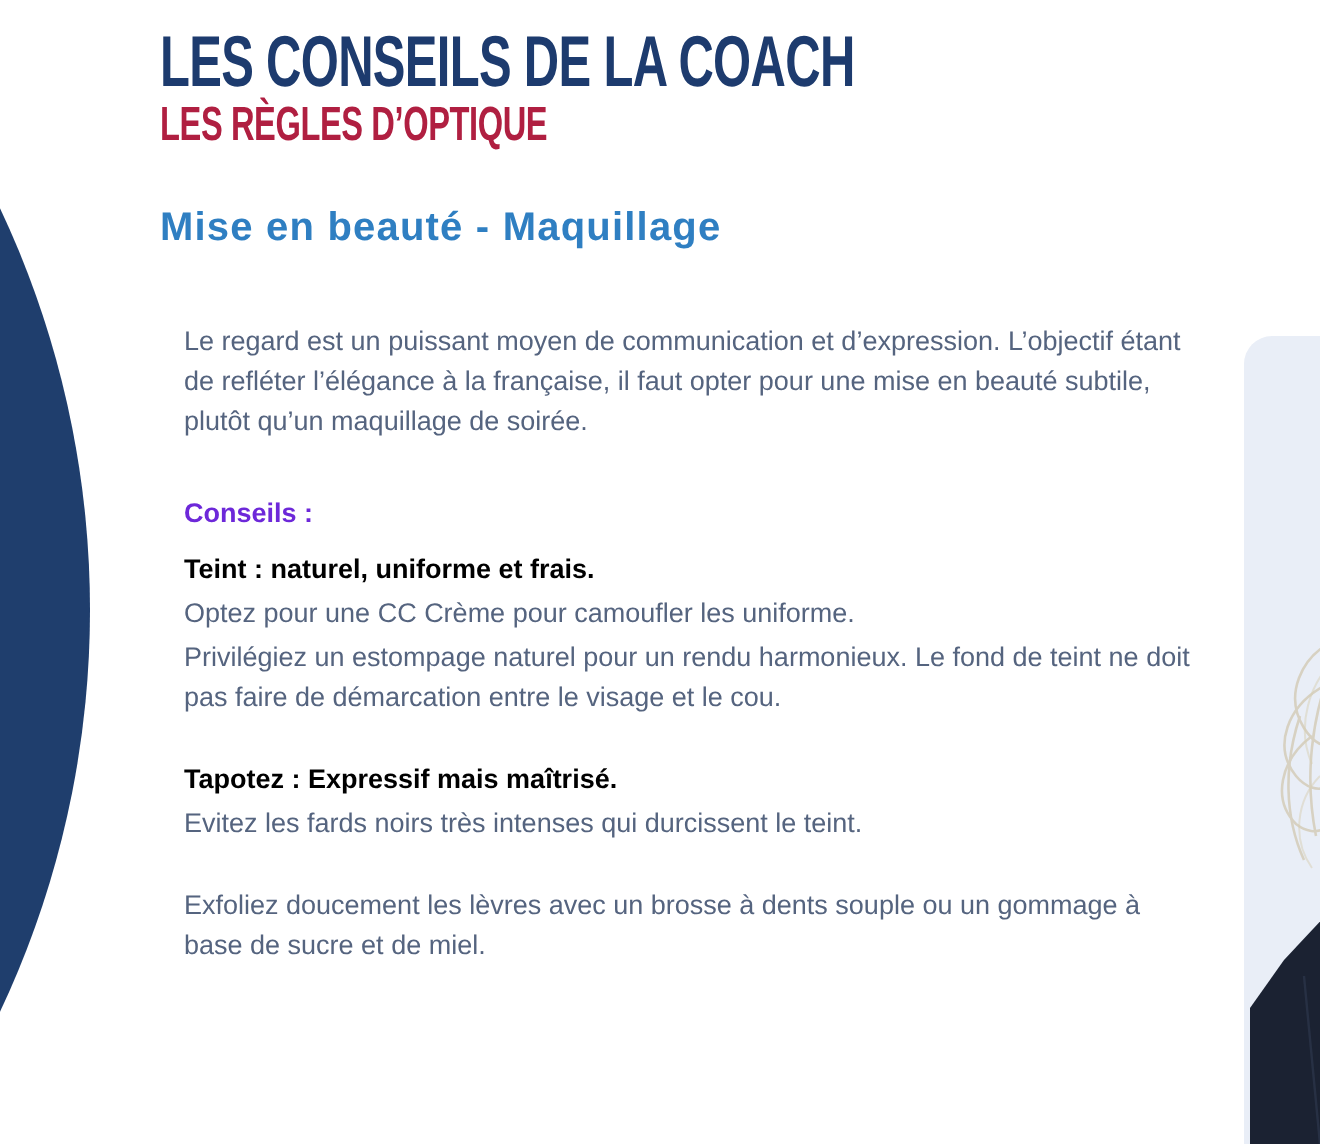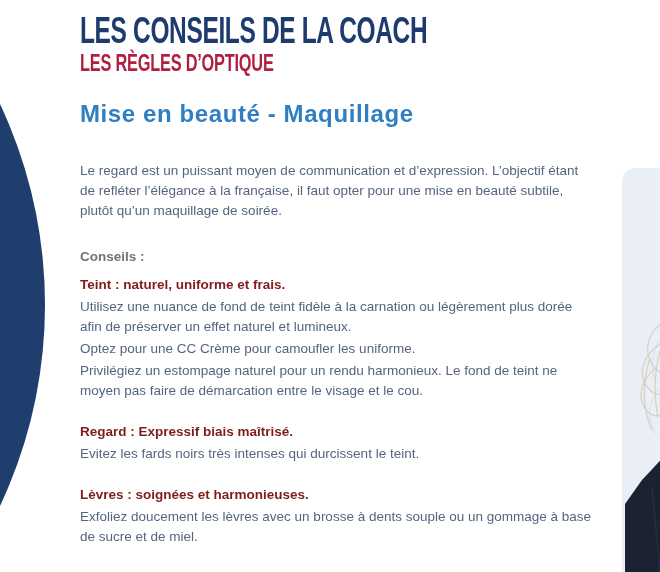--- a/index.html
+++ b/index.html
@@ -45,43 +45,43 @@
     font-weight: bold;
     letter-spacing: -0.3px;
     transform: scaleX(0.68);
     transform-origin: 0 0;
     white-space: nowrap;
     line-height: 26px;
   }
   .section-title {
     margin: 25px 0 0 0;
     color: #2f7fc2;
-    font-size: 24px;
+    font-size: 20px;
     font-weight: bold;
     letter-spacing: 0.6px;
     line-height: 26px;
   }
 
   .body-copy {
     margin-top: 34px;
     color: #55647f;
     font-size: 13.5px;
     line-height: 20px;
   }
-  .body-copy p { margin: 0 0 2px 0; }
+  .body-copy p { margin: 0 0 2px 12px; }
   .intro { margin-bottom: 26px !important; }
   .conseils-label {
-    color: #737373;
+    color: #6d28d9;
     font-weight: bold;
     margin-bottom: 8px !important;
   }
   .advice-section { margin-top: 7px; }
   .advice-section + .advice-section { margin-top: 21px; }
   .advice-heading {
-    color: #7f1d1d;
+    color: #000000;
     font-weight: bold;
     margin: 0;
   }
 
   
   .photo-card {
     position: absolute;
     left: 622px; top: 168px;
     width: 48px; height: 404px;
     background: #e9eef7;
@@ -100,32 +100,30 @@
   <h2 class="page-subtitle">LES RÈGLES D’OPTIQUE</h2>
   <h3 class="section-title">Mise en beauté - Maquillage</h3>
 
   <div class="body-copy">
     <p class="intro">Le regard est un puissant moyen de communication et d’expression. L’objectif étant de refléter l’élégance à la française, il faut opter pour une mise en beauté subtile, plutôt qu’un maquillage de soirée.</p>
 
     <p class="conseils-label">Conseils :</p>
 
     <div class="advice-section">
       <p class="advice-heading">Teint : naturel, uniforme et frais.</p>
-      <p>Utilisez une nuance de fond de teint fidèle à la carnation ou légèrement plus dorée afin de préserver un effet naturel et lumineux.</p>
       <p>Optez pour une CC Crème pour camoufler les uniforme.</p>
-      <p>Privilégiez un estompage naturel pour un rendu harmonieux. Le fond de teint ne moyen pas faire de démarcation entre le visage et le cou.</p>
+      <p>Privilégiez un estompage naturel pour un rendu harmonieux. Le fond de teint ne doit pas faire de démarcation entre le visage et le cou.</p>
     </div>
 
     <div class="advice-section">
-      <p class="advice-heading">Regard : Expressif biais maîtrisé.</p>
+      <p class="advice-heading">Tapotez : Expressif mais maîtrisé.</p>
       <p>Evitez les fards noirs très intenses qui durcissent le teint.</p>
     </div>
 
     <div class="advice-section">
-      <p class="advice-heading">Lèvres : soignées et harmonieuses.</p>
       <p>Exfoliez doucement les lèvres avec un brosse à dents souple ou un gommage à base de sucre et de miel.</p>
     </div>
   </div>
 </div>
 
 <div class="photo-card">
   <svg width="48" height="404" viewBox="0 0 48 404">
 
     <g fill="none" stroke="#c9bb98" stroke-width="1.3" opacity="0.55">
       <path d="M46,152 C28,160 20,180 30,196 C40,212 52,204 48,188"></path>

